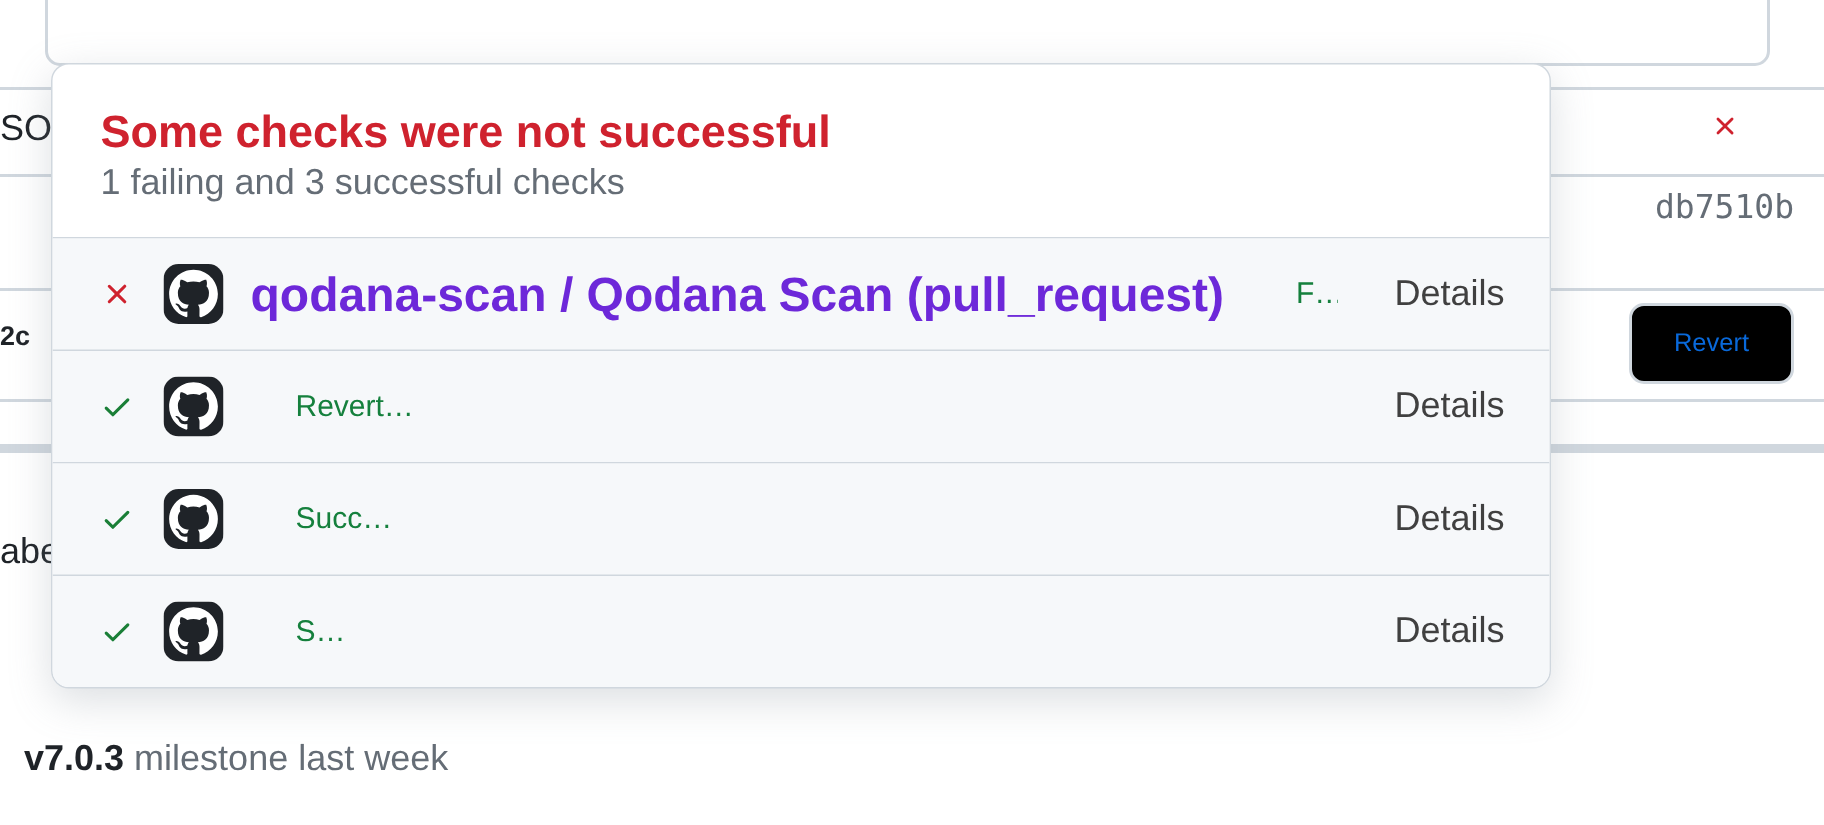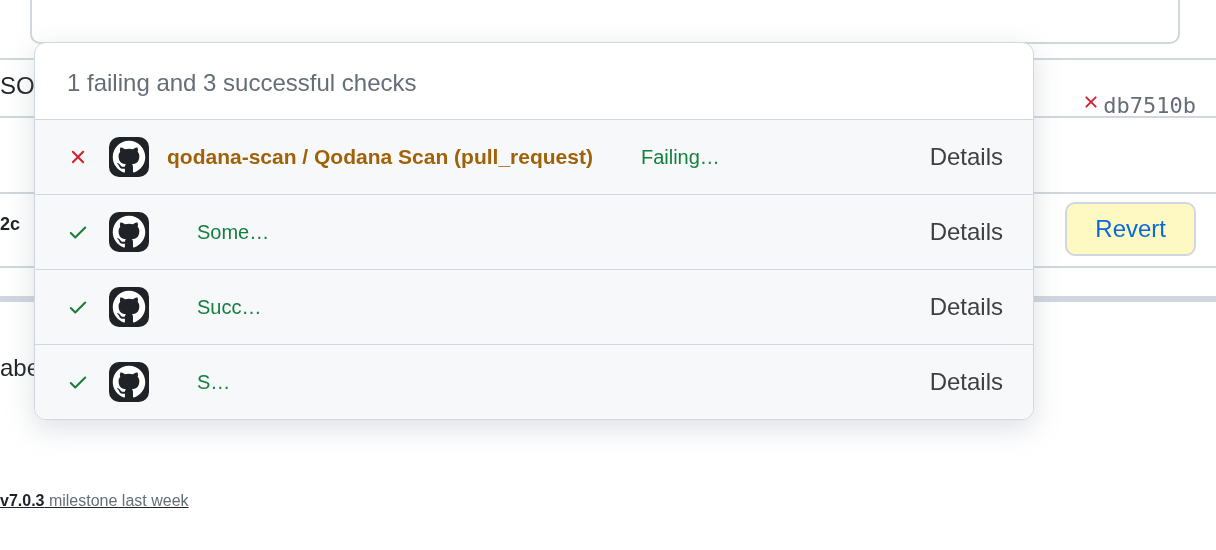--- a/index.html
+++ b/index.html
@@ -40,25 +40,26 @@
     position: absolute;
     left: 0;
     top: 12px;
     font-size: 24px;
     font-weight: 400;
     color: #1f2328;
   }
   .bg-row-1 .commit-frag {
     position: absolute;
     right: 20px;
-    top: 32px;
-    display: flex;
-    align-items: center;
-    gap: 2px;
+    top: 14px;
+    display: flex;
+    align-items: center;
+    gap: 26px;
     font-size: 22px;
+    flex-direction: column;
   }
   .bg-row-1 .commit-frag .x-icon { color: #cf222e; }
   .commit-hash {
     font-family: ui-monospace, SFMono-Regular, Menlo, Consolas, monospace;
     color: #656d76;
     font-size: 22px;
   }
 
   .bg-row-2 {
     position: absolute;
@@ -79,23 +80,23 @@
     color: #1f2328;
   }
   .bg-row-2 .revert-btn {
     position: absolute;
     right: 20px;
     top: 8px;
     height: 50px;
     padding: 0 28px;
     border: 2px solid #d0d7de;
     border-radius: 10px;
-    background: #fef9c3;
+    background: #000000;
     color: #0969da;
-    font-size: 24px;
+    font-size: 17px;
     font-weight: 500;
     display: flex;
     align-items: center;
     justify-content: center;
     cursor: pointer;
   }
 
   .bg-thick-divider {
     position: absolute;
     left: 0;
@@ -110,24 +111,23 @@
     left: 0;
     right: 0;
     top: 354px;
     height: 44px;
     font-size: 24px;
     color: #1f2328;
   }
 
   .bg-milestone {
     position: absolute;
-    left: 0;
+    left: 16px;
     top: 492px;
-    font-size: 16px;
-    text-decoration: underline;
+    font-size: 24px;
   }
   .bg-milestone .ver { font-weight: 600; color: #1f2328; }
   .bg-milestone .rest { color: #656d76; }
 
   
 
   .popup {
     position: absolute;
     left: 34px;
     top: 42px;
@@ -186,23 +186,23 @@
     flex: 0 0 40px;
     border-radius: 10px;
     background: #ffffff;
     display: flex;
     align-items: center;
     justify-content: center;
   }
   .avatar svg { width: 40px; height: 40px; }
 
   .check-name {
-    font-size: 21px;
+    font-size: 32px;
     font-weight: 600;
-    color: #a16207;
+    color: #6d28d9;
     white-space: nowrap;
     text-align: right;
   }
 
   .check-status-text {
     font-size: 20px;
     color: #15803d;
     margin-left: 30px;
     white-space: nowrap;
     overflow: hidden;
@@ -261,20 +261,21 @@
 <div class="bg-row-3">
   <span>abe</span>
 </div>
 
 <div class="bg-milestone">
   <span class="ver">v7.0.3</span><span class="rest"> milestone last week</span>
 </div>
 
 <div class="popup">
   <div class="popup-header">
+    <div class="title">Some checks were not successful</div>
     <div class="subtitle">1 failing and 3 successful checks</div>
   </div>
 
   <div class="check-list">
 
     <div class="check-row">
       <span class="status-icon status-fail">
         <svg viewBox="0 0 16 16">
             <use href="#icon-x"></use>
           </svg>
@@ -293,21 +294,21 @@
       <span class="status-icon status-pass">
         <svg viewBox="0 0 16 16">
             <use href="#icon-check"></use>
           </svg>
       </span>
       <span class="avatar">
         <svg viewBox="0 0 16 16">
             <use href="#icon-github"></use>
           </svg>
       </span>
-      <span class="check-status-text">Some…</span>
+      <span class="check-status-text">Revert…</span>
       <a class="details-link">Details</a>
     </div>
 
     <div class="check-row">
       <span class="status-icon status-pass">
         <svg viewBox="0 0 16 16">
             <use href="#icon-check"></use>
           </svg>
       </span>
       <span class="avatar">

